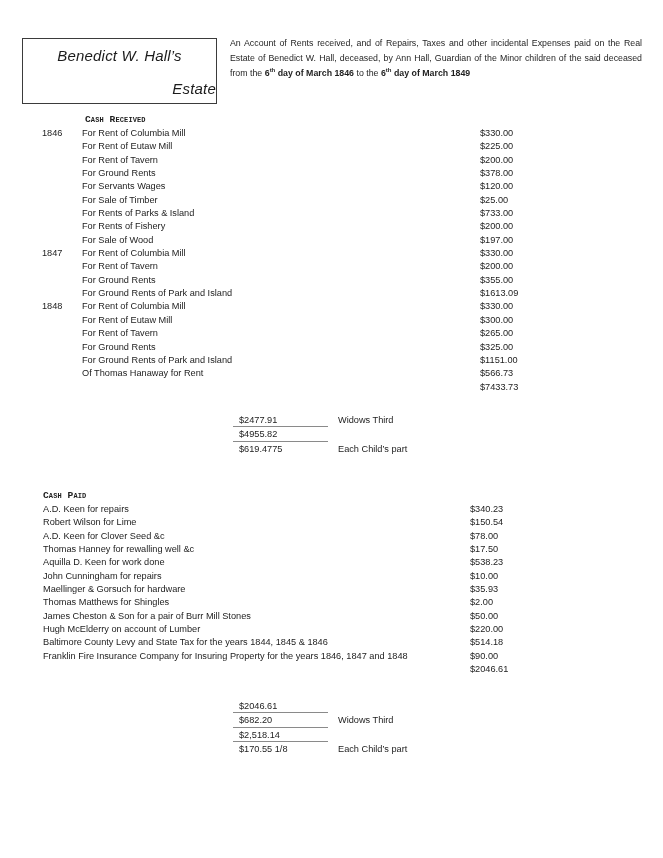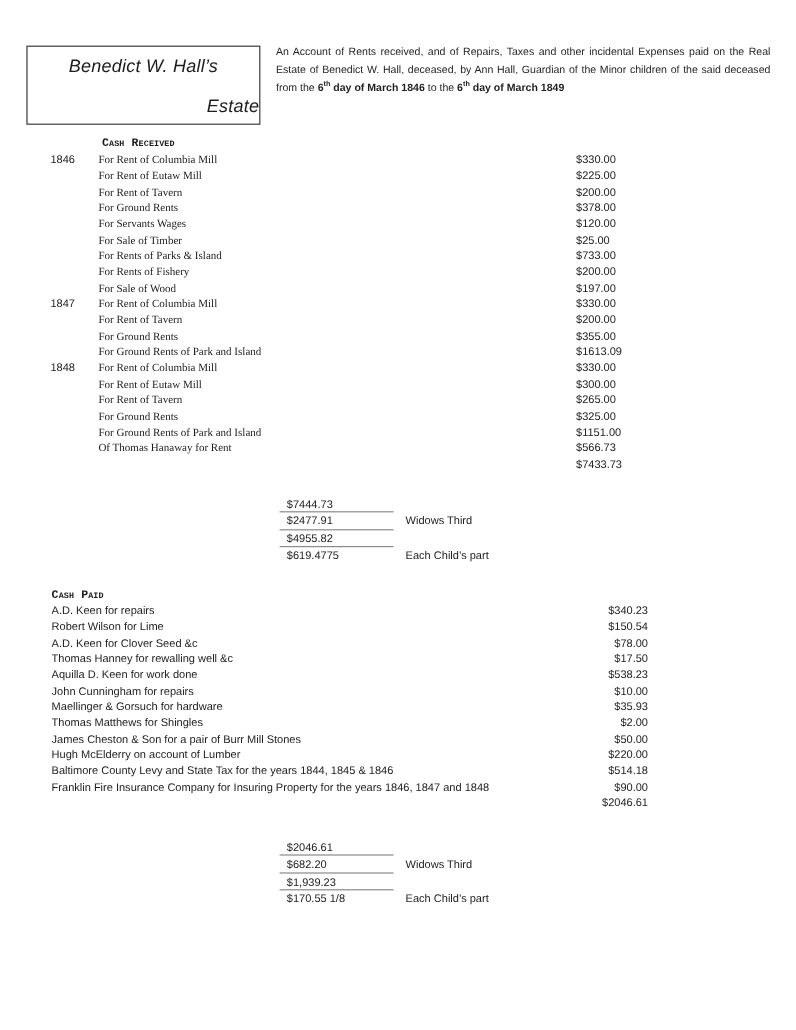--- a/index.html
+++ b/index.html
@@ -30,27 +30,27 @@
   .sec-head{
     position:absolute;font-size:9.6px;font-weight:bold;
     font-variant:small-caps;letter-spacing:.1px;font-family:Liberation Mono, monospace;
   }
   .sec-head.received{left:85px;top:114px;}
   .sec-head.paid{left:43px;top:490px;}
   
   .cr-rows{position:absolute;left:42px;top:127px;width:495px;}
   .cr-rows .row{display:flex;height:13.35px;line-height:13.35px;font-size:9.2px;white-space:nowrap;}
   .year{width:40px;flex:0 0 40px;}
-  .cr-label{width:398px;flex:0 0 398px;overflow:hidden;font-family:Liberation Serif, serif;}
+  .cr-label{width:398px;flex:0 0 398px;overflow:hidden;}
   .amt-left{flex:0 0 auto;text-align:left;}
   
   .cp-rows{position:absolute;left:43px;top:503px;width:497px;}
   .cp-rows .row{display:flex;height:13.35px;line-height:13.35px;font-size:9.2px;white-space:nowrap;}
   .cp-label{flex:1 1 auto;overflow:hidden;}
-  .amt-right{flex:0 0 70px;text-align:right;}
+  .amt-right{flex:0 0 70px;}
   
   .calc{position:absolute;left:233px;font-size:9.2px;}
   .calc.first{top:413px;}
   .calc.second{top:699px;}
   .calc .row{display:flex;height:14.4px;line-height:14.2px;white-space:nowrap;}
   .calc-val{flex:0 0 95px;width:95px;padding-left:6px;box-sizing:border-box;}
   .calc-val.underline{border-bottom:1px solid #8a8a8a;}
   .calc-label{margin-left:10px;}
 </style>
 </head>
@@ -164,24 +164,20 @@
       </div>
       <div class="row">
         <span class="year"></span>
         <span class="cr-label"></span>
         <span class="amt-left">$7433.73</span>
       </div>
     </div>
 
   <div class="calc first" id="calc1-rows">
       <div class="row">
-        <span class="calc-val underline">$7444.73</span>
-        <span class="calc-label"></span>
-      </div>
-      <div class="row">
         <span class="calc-val underline">$2477.91</span>
         <span class="calc-label">Widows Third</span>
       </div>
       <div class="row">
         <span class="calc-val underline">$4955.82</span>
         <span class="calc-label"></span>
       </div>
       <div class="row">
         <span class="calc-val">$619.4775</span>
         <span class="calc-label">Each Child’s part</span>
@@ -247,21 +243,21 @@
   <div class="calc second" id="calc2-rows">
       <div class="row">
         <span class="calc-val underline">$2046.61</span>
         <span class="calc-label"></span>
       </div>
       <div class="row">
         <span class="calc-val underline">$682.20</span>
         <span class="calc-label">Widows Third</span>
       </div>
       <div class="row">
-        <span class="calc-val underline">$1,939.23</span>
+        <span class="calc-val underline">$2,518.14</span>
         <span class="calc-label"></span>
       </div>
       <div class="row">
         <span class="calc-val">$170.55 1/8</span>
         <span class="calc-label">Each Child’s part</span>
       </div>
     </div>
 
 </div>
 

